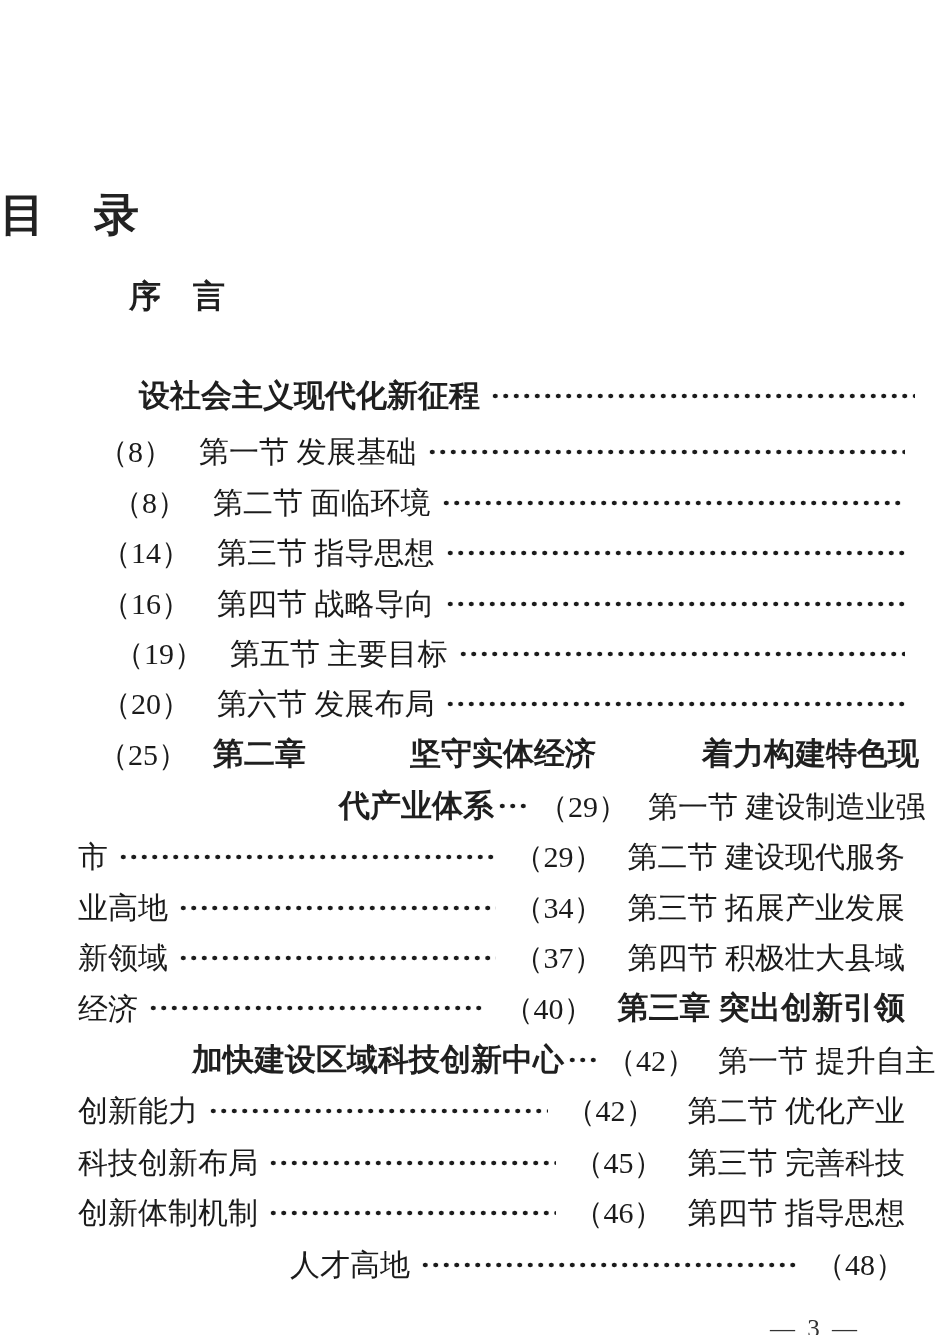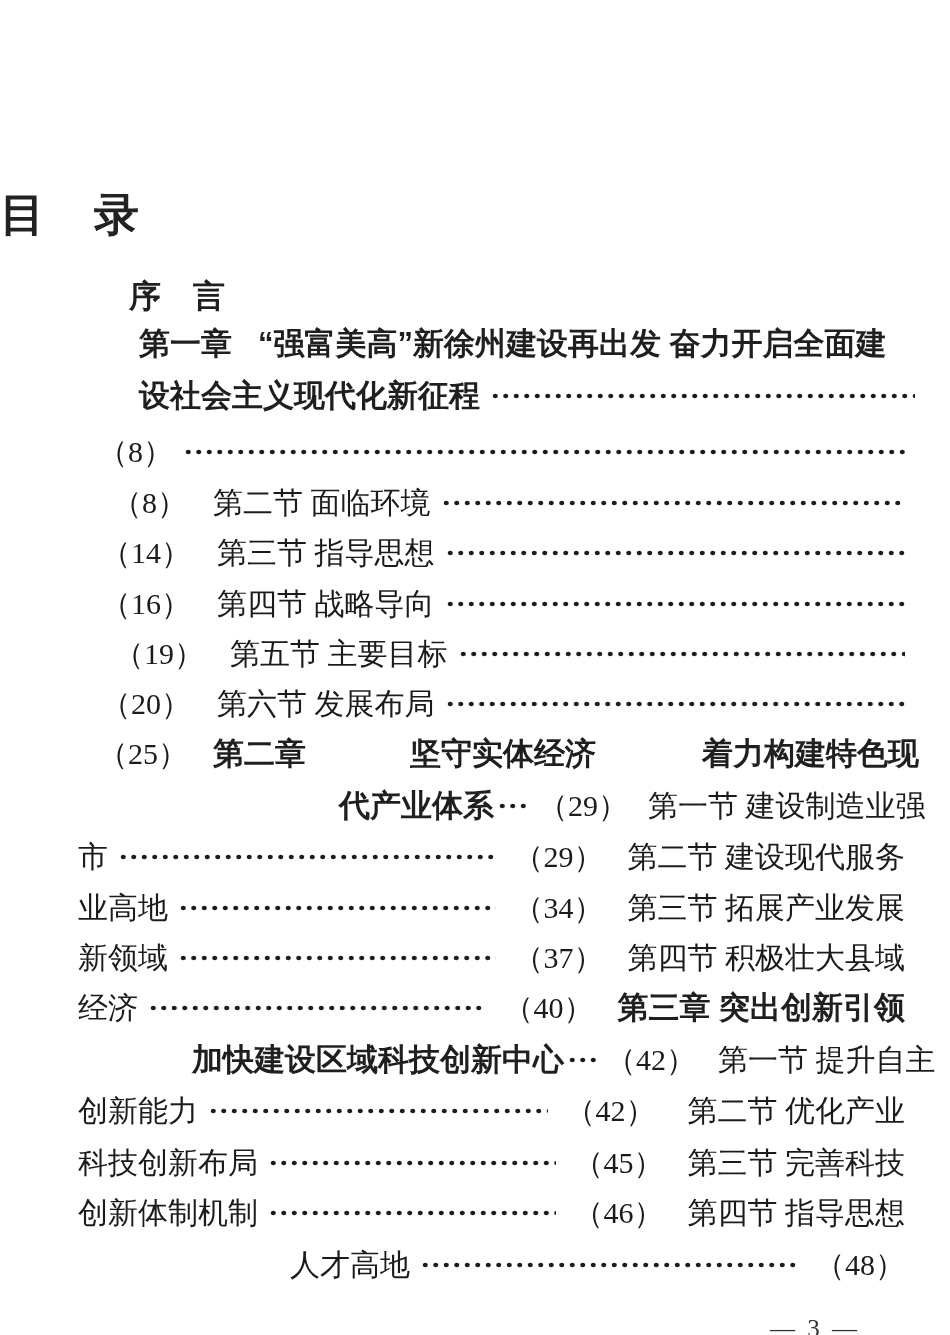--- a/index.html
+++ b/index.html
@@ -12,21 +12,21 @@
     font-family:"Liberation Serif", serif;
   }
   .title{
     position:absolute;left:0;width:100%;margin:0;
     font-family:"Liberation Sans", sans-serif;
     font-weight:700;font-size:45px;line-height:1.1;color:#222;
     letter-spacing:2px;
   }
   .line{
     position:absolute;
-    display:flex;align-items:flex-start;
+    display:flex;align-items:center;
     white-space:nowrap;
     font-size:30px;line-height:1.3;
   }
   .bold-sans{
     font-family:"Liberation Sans", sans-serif;
     font-weight:700;font-size:31px;color:#1f1f1f;
   }
   .pg,.sec{font-size:30px;color:#1b1b1b;}
   .leader{
     flex:1 1 auto;align-self:center;height:8px;
@@ -46,32 +46,29 @@
 <body>
 
 <div class="doc">
 
   <h1 class="title" style="top:190px">目　录</h1>
 
   <div class="line" style="top:276px;left:129px">
     <span class="bold-sans" style="font-size:32px">序　言</span>
   </div>
 
-  <div class="line" style="top:324px;left:139px">
-    <span class="bold-sans" style="margin-right:26px">第一章</span>
-    <span class="bold-sans">“强富美高”新徐州建设再出发 奋力开启全面建</span>
-  </div>
 
   <div class="line" style="top:376px;left:139px;right:35px">
     <span class="bold-sans">设社会主义现代化新征程</span>
     <span class="leader"></span>
   </div>
 
   <div class="line" style="top:432px;left:98px;right:45px">
     <span class="pg">（8）</span>
+    <span class="sec" style="margin-left:26px">第一节 发展基础</span>
     <span class="leader"></span>
   </div>
 
   <div class="line" style="top:483px;left:112px;right:45px">
     <span class="pg">（8）</span>
     <span class="sec" style="margin-left:26px">第二节 面临环境</span>
     <span class="leader"></span>
   </div>
 
   <div class="line" style="top:533px;left:101px;right:45px">

